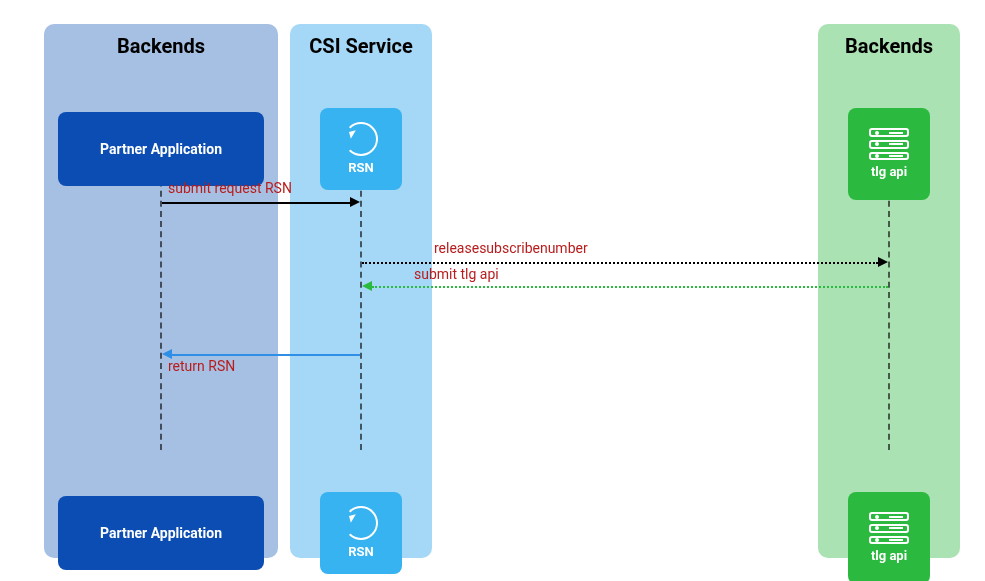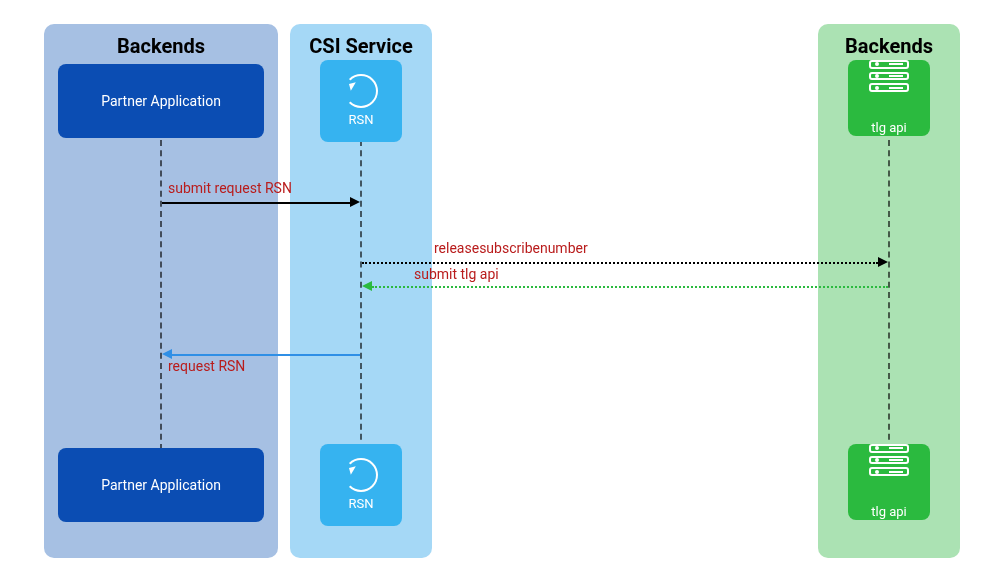--- a/index.html
+++ b/index.html
@@ -57,47 +57,47 @@
     height: 310px;
     border-left: 2px dashed #000;
     opacity: 0.6;
   }
 
   
   .box {
     position: absolute;
     border-radius: 8px;
     color: #fff;
-    font-weight: 400;
+    font-weight: 700;
     display: flex;
     flex-direction: column;
     align-items: center;
     justify-content: center;
     text-align: center;
     font-size: 14px;
     line-height: 1.2;
+    margin-top: 48px;
   }
   .box-partner {
     left: 58px;
     width: 206px;
     height: 74px;
     background: #0b4db3;
   }
   .box-rsn {
     width: 82px;
     height: 82px;
     background: #36b3f0;
     left: 320px;
   }
   .box-tlg {
     width: 82px;
-    height: 76px;
+    height: 92px;
     background: #2bba3f;
     left: 848px;
-    justify-content: space-between;
   }
   .box-label {
     margin-top: 4px;
     font-size: 13px;
   }
 
   
   .icon-cycle {
     width: 34px;
     height: 34px;
@@ -250,18 +250,18 @@
     <span class="head-right" style="left:878px; border-left-color:#000;"></span>
   </div>
 
   <div class="arrow" style="top:286px;">
     <span class="arrow-label" style="left:414px; top:-20px;">submit tlg api</span>
     <span class="line-dotted" style="left:372px; width:516px; border-top-color:#2bba3f;"></span>
     <span class="head-left" style="left:362px; border-right-color:#2bba3f;"></span>
   </div>
 
   <div class="arrow" style="top:354px;">
-    <span class="arrow-label" style="left:168px; top:4px;">request RSN</span>
+    <span class="arrow-label" style="left:168px; top:4px;">return RSN</span>
     <span class="line-solid" style="left:172px; width:188px; border-top-color:#2f8fe6;"></span>
     <span class="head-left" style="left:162px; border-right-color:#2f8fe6;"></span>
   </div>
 
 </div>
 
 </body></html>

